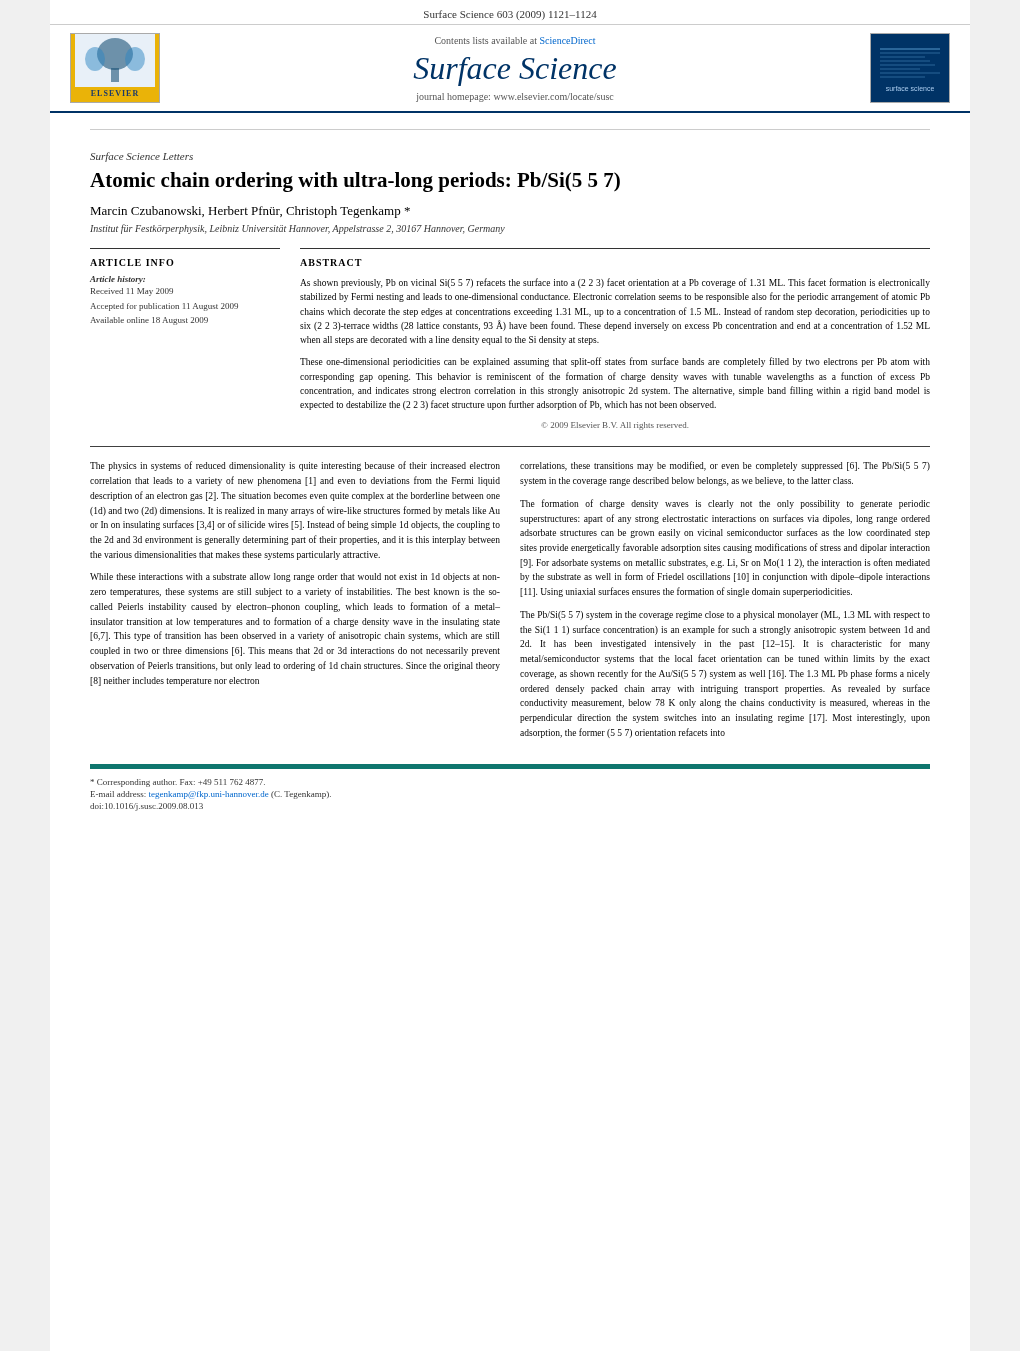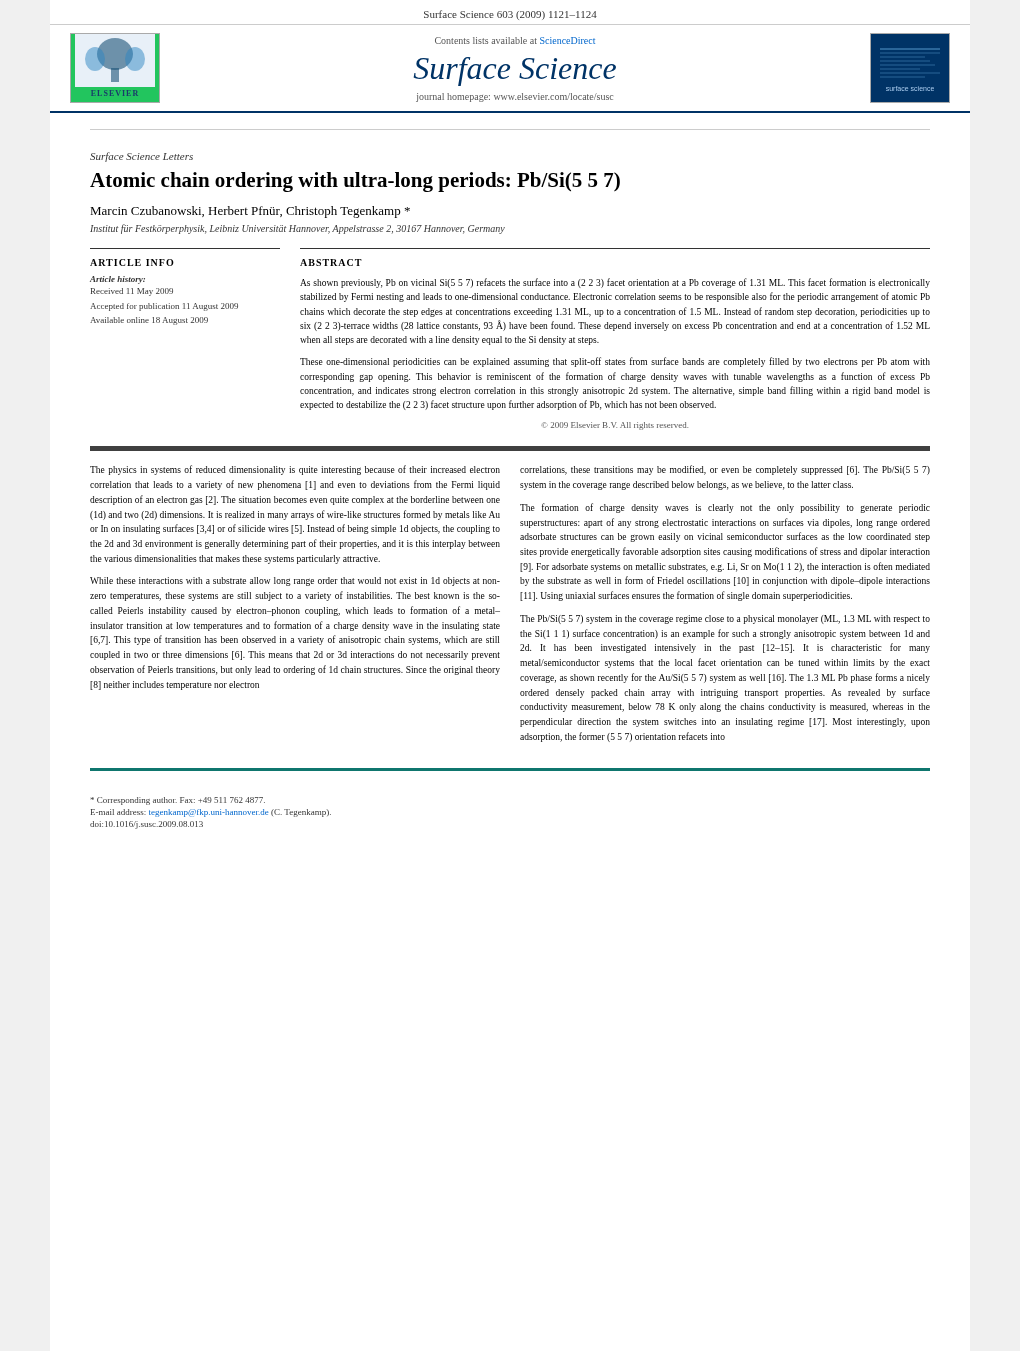--- a/index.html
+++ b/index.html
@@ -37,21 +37,21 @@
     }
     .elsevier-logo-box {
       border: 1px solid #aaa;
       width: 90px;
       height: 70px;
       display: flex;
       flex-direction: column;
       align-items: center;
       justify-content: flex-end;
       padding-bottom: 4px;
-      background: #22c55e;
+      background: #eab308;
     }
     .elsevier-logo-img {
       width: 80px;
       height: 55px;
       background: linear-gradient(135deg, #1a3a6b 0%, #2a5aab 50%, #a0c0e0 100%);
       position: relative;
       overflow: hidden;
       margin-bottom: 2px;
     }
     .elsevier-logo-text {
@@ -200,37 +200,37 @@
     .copyright {
       font-size: 9px;
       color: #555;
       text-align: center;
       margin-top: 6px;
     }
     .body-text-section {
       margin-top: 16px;
       display: flex;
       gap: 20px;
-      border-top: 5px solid #404040;
+      border-top: 1px solid #404040;
       padding-top: 12px;
     }
     .body-col {
       flex: 1;
       font-size: 9.5px;
       color: #000;
       line-height: 1.55;
       text-align: justify;
     }
     .body-col p {
       margin-bottom: 8px;
     }
     .footnote-section {
       margin-top: 16px;
-      border-top: 3px solid #0f766e;
-      padding-top: 24px;
+      border-top: 5px solid #0f766e;
+      padding-top: 8px;
       font-size: 9px;
       color: #333;
     }
     .footnote-line {
       margin-bottom: 2px;
     }
   </style>
 </head>
 <body>
 

